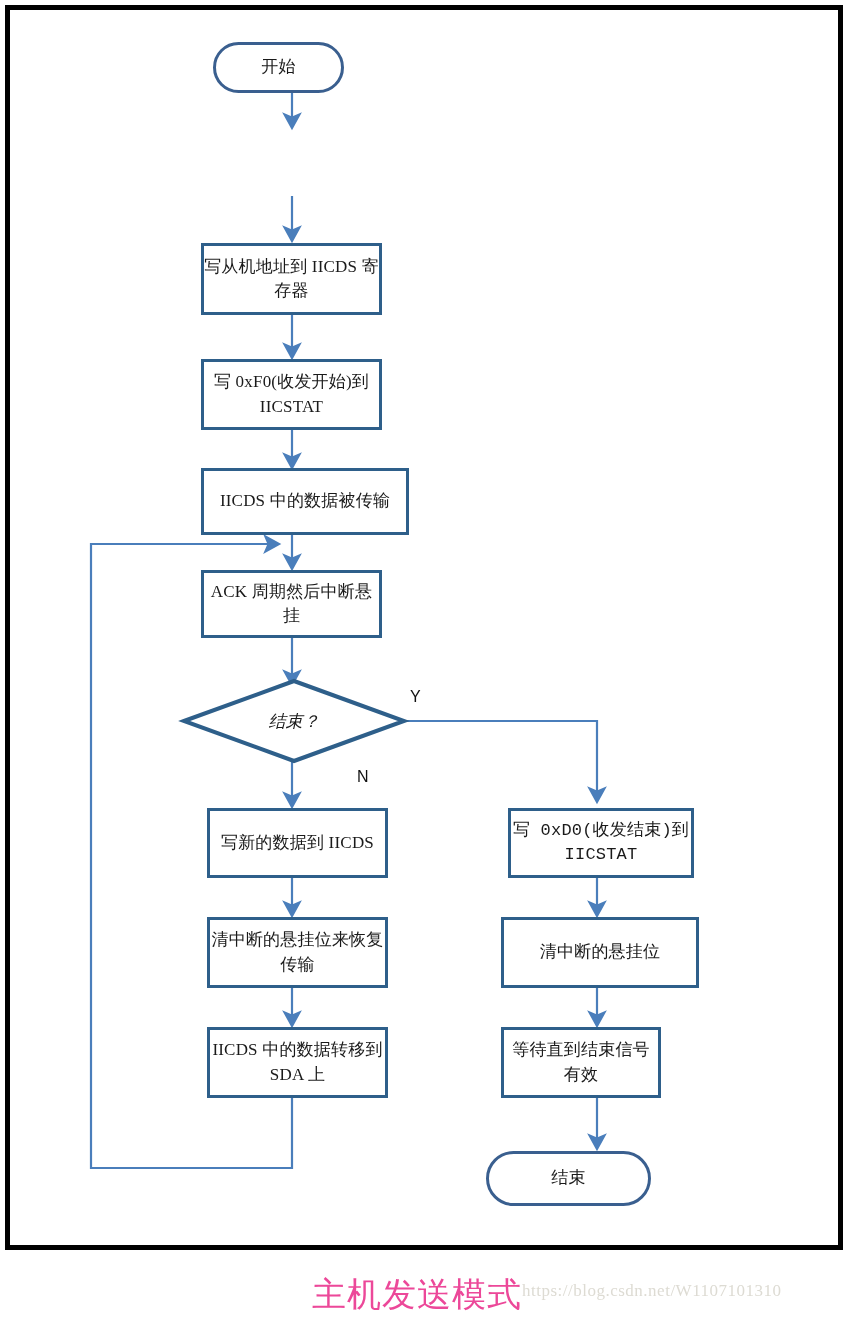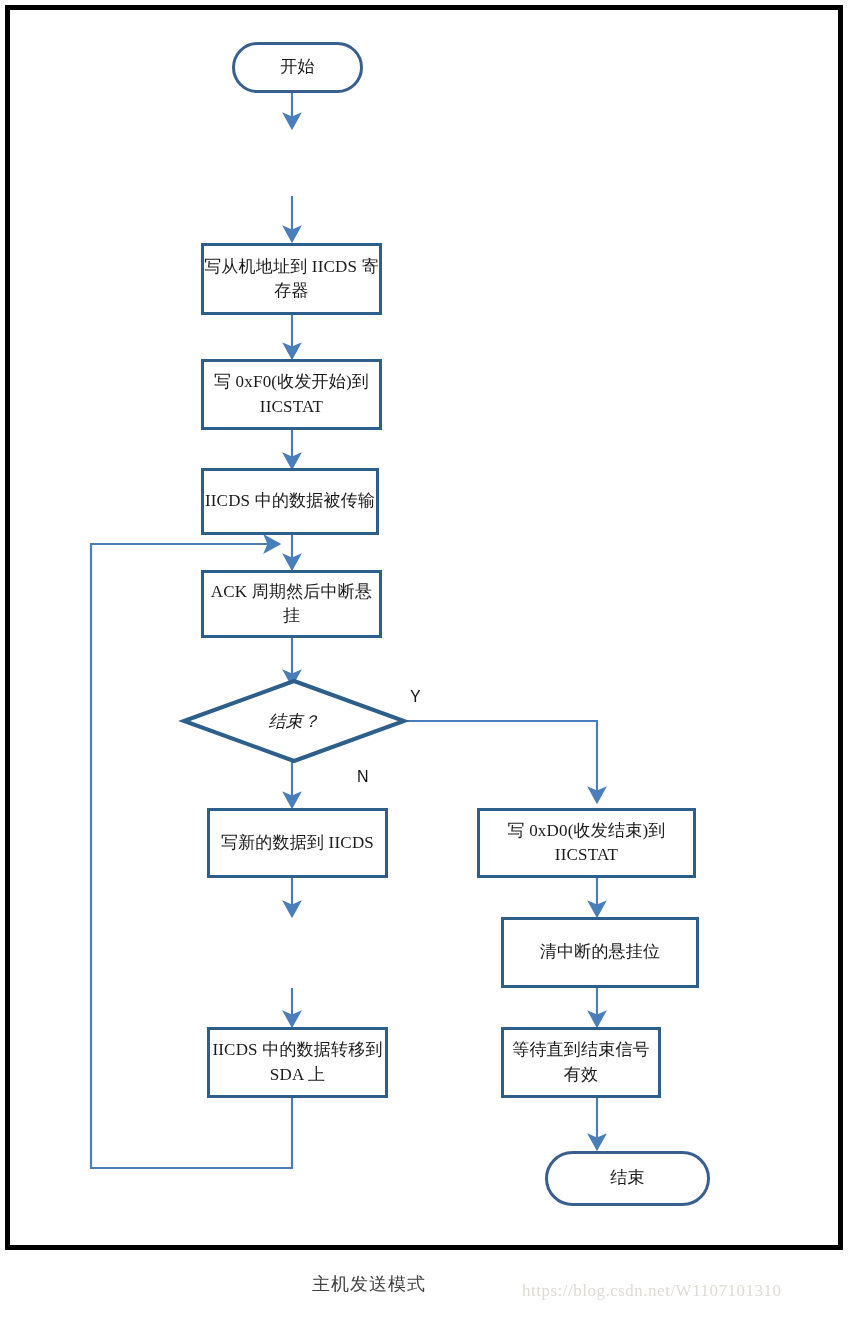--- a/index.html
+++ b/index.html
@@ -71,22 +71,22 @@
   .branch-label {
     position: absolute;
     font-size: 16px;
     font-family: "Liberation Sans", "DejaVu Sans", sans-serif;
     color: #111111;
   }
   #caption {
     position: absolute;
     left: 312px;
     top: 1272px;
-    font-size: 18px;
-    color: #404040;
+    font-size: 34px;
+    color: #ec4899;
     font-family: "Liberation Serif", "DejaVu Serif", serif;
     letter-spacing: 1px;
     text-align: center;
   }
   #watermark {
     position: absolute;
     left: 522px;
     top: 1281px;
     font-size: 17px;
     color: #dddbd3;
@@ -140,70 +140,73 @@
       <line x1="597" y1="878" x2="597" y2="915" marker-end="url(#arrow)"></line>
 
       <line x1="597" y1="988" x2="597" y2="1025" marker-end="url(#arrow)"></line>
 
       <line x1="597" y1="1098" x2="597" y2="1148" marker-end="url(#arrow)"></line>
     </g>
 
     <polygon points="184,721 294,681 404,721 294,761" fill="#ffffff" stroke="#2e5f8a" stroke-width="4"></polygon>
   </svg>
 
-  <div class="node terminator" style="left:232px; top:42px; width:131px; height:51px;">
+  <div class="node terminator" style="left:213px; top:42px; width:131px; height:51px;">
     <span>开始</span>
   </div>
 
 
   <div class="node process" style="left:201px; top:243px; width:181px; height:72px;">
     <span>写从机地址到 IICDS 寄存器</span>
   </div>
 
   <div class="node process" style="left:201px; top:359px; width:181px; height:71px;">
     <span>写 0xF0(收发开始)到 IICSTAT</span>
   </div>
 
-  <div class="node process" style="left:201px; top:468px; width:178px; height:67px;">
+  <div class="node process" style="left:201px; top:468px; width:208px; height:67px;">
     <span>IICDS 中的数据被传输</span>
   </div>
 
   <div class="node process" style="left:201px; top:570px; width:181px; height:68px;">
     <span>ACK 周期然后中断悬挂</span>
   </div>
 
   <div class="decision-text" style="left:224px; top:701px; width:140px; height:40px;font-style:italic;">
     <span>结束？</span>
   </div>
 
   <div class="branch-label" style="left:410px; top:688px;">Y</div>
 
   <div class="branch-label" style="left:357px; top:768px;">N</div>
 
   <div class="node process" style="left:207px; top:808px; width:181px; height:70px;">
     <span>写新的数据到 IICDS</span>
   </div>
 
+  <div class="node process" style="left:207px; top:917px; width:181px; height:71px;">
+    <span>清中断的悬挂位来恢复传输</span>
+  </div>
 
   <div class="node process" style="left:207px; top:1027px; width:181px; height:71px;">
     <span>IICDS 中的数据转移到 SDA 上</span>
   </div>
 
-  <div class="node process" style="left:477px; top:808px; width:219px; height:70px;">
+  <div class="node process" style="left:508px; top:808px; width:186px; height:70px;font-family:Liberation Mono, monospace;">
     <span>写 0xD0(收发结束)到 IICSTAT</span>
   </div>
 
   <div class="node process" style="left:501px; top:917px; width:198px; height:71px;">
     <span>清中断的悬挂位</span>
   </div>
 
   <div class="node process" style="left:501px; top:1027px; width:160px; height:71px;">
     <span>等待直到结束信号有效</span>
   </div>
 
-  <div class="node terminator" style="left:545px; top:1151px; width:165px; height:55px;">
+  <div class="node terminator" style="left:486px; top:1151px; width:165px; height:55px;">
     <span>结束</span>
   </div>
 
   <div id="caption">主机发送模式</div>
   <div id="watermark">https://blog.csdn.net/W1107101310</div>
 
 </div>
 
 </body></html>

